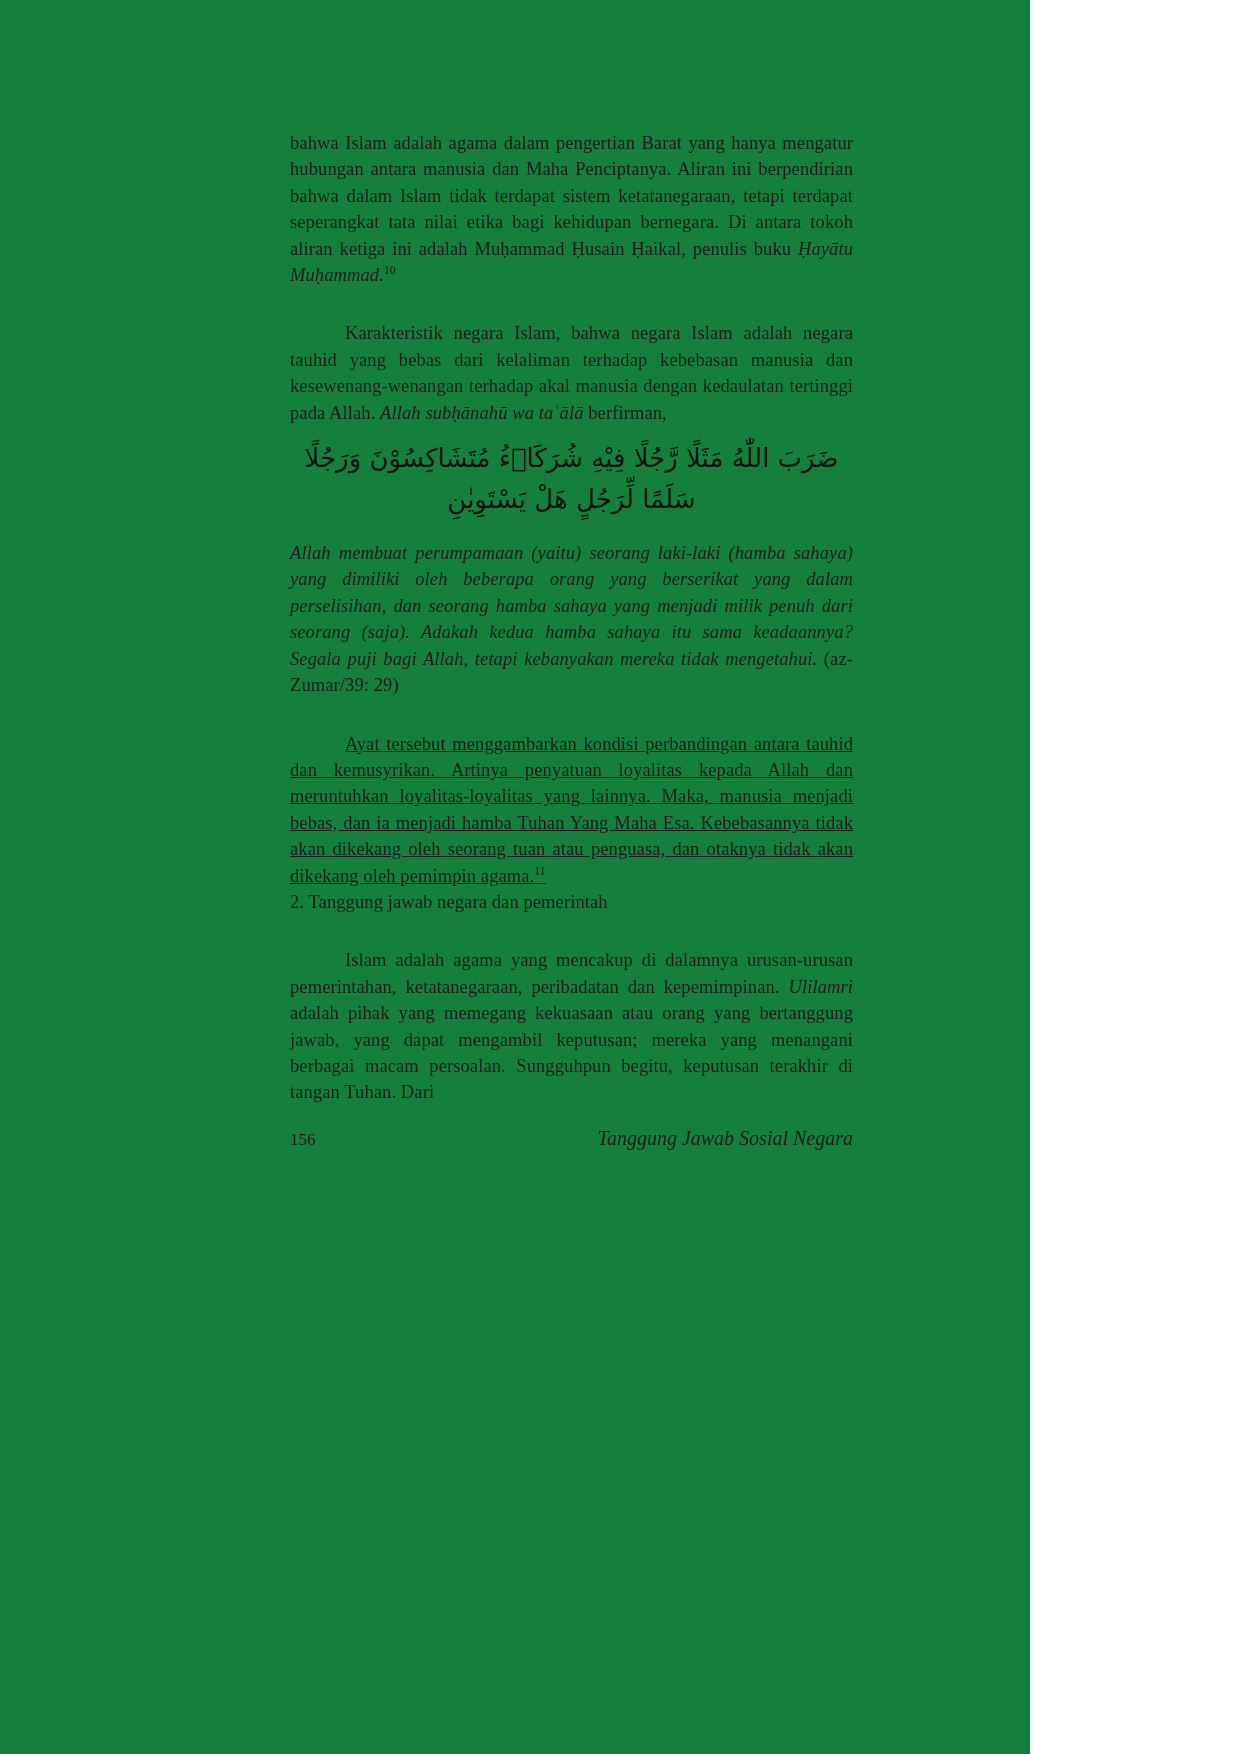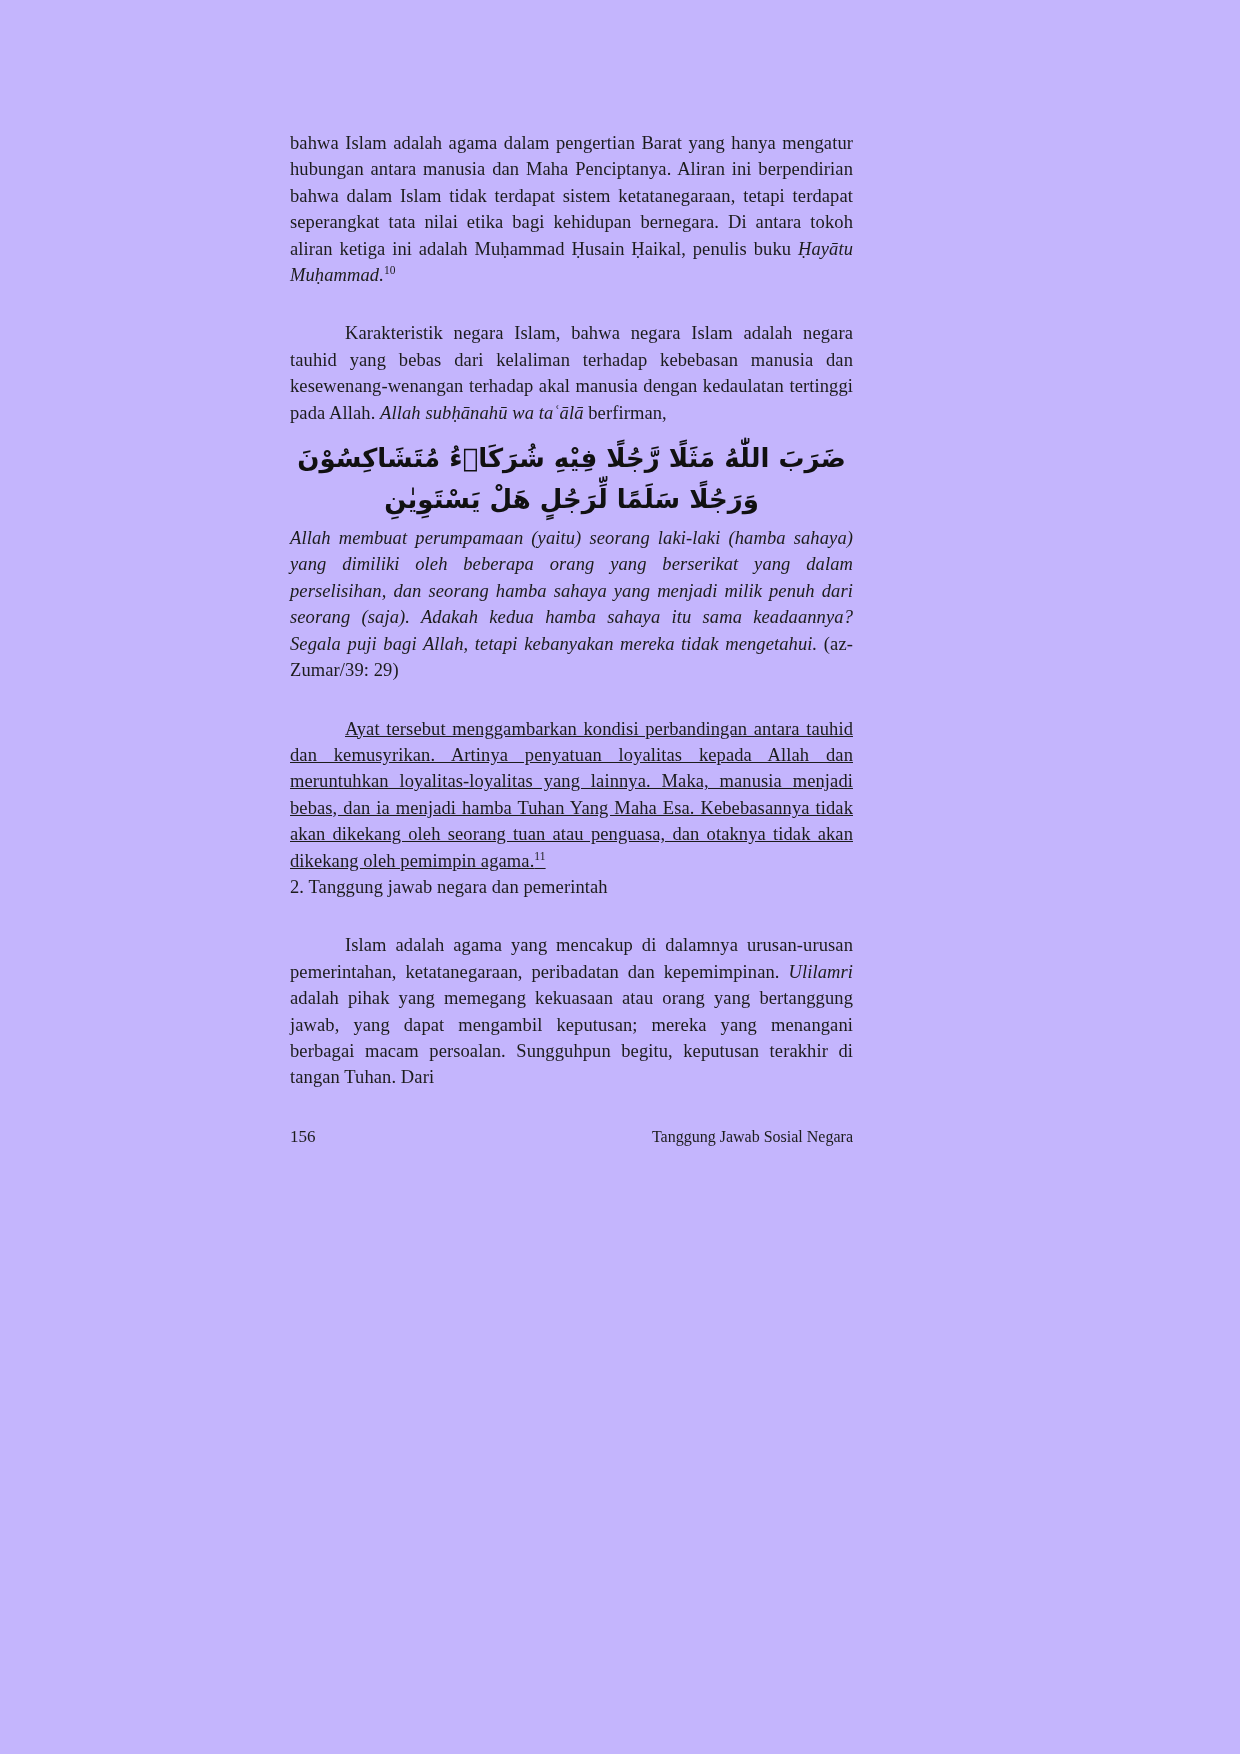--- a/index.html
+++ b/index.html
@@ -2,23 +2,23 @@
 <html><head>
 <meta charset="utf-8">
 <style>
   html, body {
     margin: 0;
     padding: 0;
     background: #ffffff;
   }
   .page {
     position: relative;
-    width: 1240px;
+    width: 1030px;
     height: 1754px;
-    background: #c4b5fd;
+    background: #15803d;
     font-family: "Liberation Serif", "DejaVu Serif", serif;
     color: #1c1c1c;
     overflow: hidden;
   }
   .content {
     position: absolute;
     left: 290px;
     top: 130px;
     width: 563px;
     font-size: 18.5px;
@@ -40,22 +40,22 @@
     font-size: 0.62em;
     vertical-align: super;
     line-height: 0;
   }
   .arabic-block {
     direction: rtl;
     text-align: center;
     font-family: "DejaVu Sans", sans-serif;
     font-size: 26px;
     line-height: 41px;
-    margin: 12px 0 5px 0;
-    font-weight: 700;
+    margin: 12px 0 20px 0;
+    font-weight: 400;
     color: #111111;
   }
   .translation {
     font-style: italic;
     margin: 14px 0 0 0;
   }
   .translation .ref {
     font-style: normal;
   }
   .para-after-quote {
@@ -76,21 +76,22 @@
     display: flex;
     justify-content: space-between;
     align-items: baseline;
     margin-top: 15px;
   }
   .footer .page-number {
     font-size: 17px;
     font-style: normal;
   }
   .footer .running-title {
-    font-size: 16px;
+    font-size: 20px;
+    font-style: italic;
   }
 </style>
 </head>
 <body>
 
 <div class="page">
 
   <div class="content">
 
     <p><span>bahwa Islam adalah agama dalam pengertian Barat yang hanya mengatur hubungan antara manusia dan Maha Penciptanya. Aliran ini berpendirian bahwa dalam Islam tidak terdapat sistem ketatanegaraan, tetapi terdapat seperangkat tata nilai etika bagi kehidupan bernegara. Di antara tokoh aliran ketiga ini adalah Muḥammad Ḥusain Ḥaikal, penulis buku </span><span class="it">Ḥayātu Muḥammad.</span><sup class="fn">10</sup></p>

